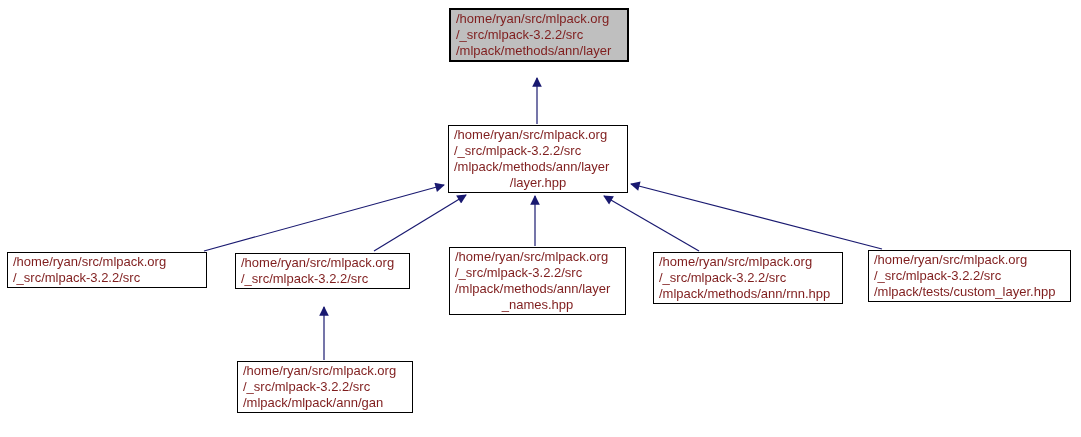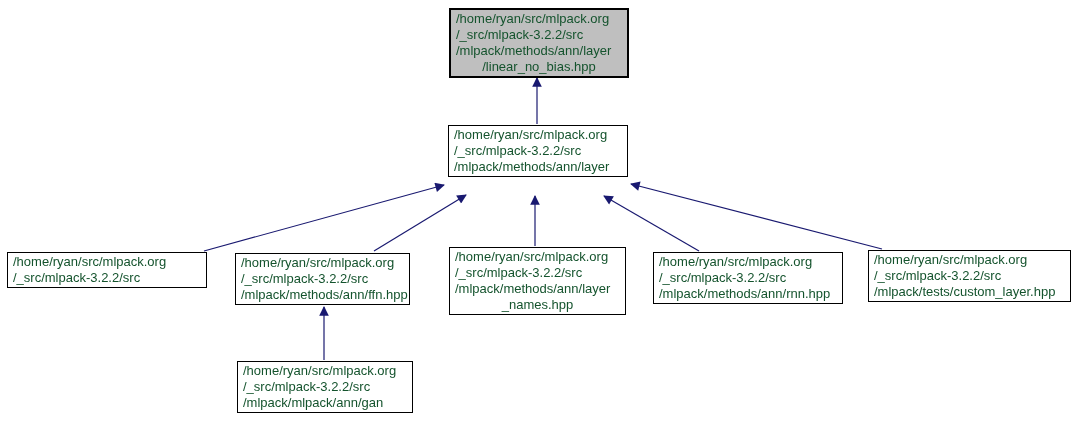--- a/index.html
+++ b/index.html
@@ -2,21 +2,21 @@
 <html style="--arrow: #191970; --fill: #ffffff; --border: #000000; --highlight: #bfbfbf;"><head>
 <meta charset="utf-8">
 <style>
   html,body{margin:0;padding:0;background:#ffffff;}
   .stage{
     position:relative;
     width:1081px;height:437px;
     background:#ffffff;
     font-family:"Liberation Sans","DejaVu Sans",sans-serif;
     font-size:13px;
-    color:#14532d;
+    color:#7f1d1d;
     overflow:hidden;
   }
   svg.edges{position:absolute;left:0;top:0;width:1081px;height:437px;}
   .edge{stroke:var(--arrow,#191970);stroke-width:1.2;fill:none;}
   .arrowhead{fill:var(--arrow,#191970);}
   .node{
     position:absolute;
     box-sizing:border-box;
     background:var(--fill,#ffffff);
     border:1px solid var(--border,#000000);
@@ -52,38 +52,37 @@
     <line class="edge" x1="535" y1="246" x2="535" y2="196" marker-end="url(#arrow)"></line>
     <line class="edge" x1="699" y1="251" x2="604" y2="196" marker-end="url(#arrow)"></line>
     <line class="edge" x1="882" y1="249" x2="631" y2="184" marker-end="url(#arrow)"></line>
     <line class="edge" x1="324" y1="360" x2="324" y2="307" marker-end="url(#arrow)"></line>
   </svg>
 
   <div class="node highlight" style="left:449px;top:8px;width:180px;">
     <div class="ln">/home/ryan/src/mlpack.org</div>
     <div class="ln">/_src/mlpack-3.2.2/src</div>
     <div class="ln">/mlpack/methods/ann/layer</div>
-    <div class="ln center">/linear_no_bias.hpp</div>
   </div>
 
   <div class="node" style="left:448px;top:125px;width:180px;">
     <div class="ln">/home/ryan/src/mlpack.org</div>
     <div class="ln">/_src/mlpack-3.2.2/src</div>
     <div class="ln">/mlpack/methods/ann/layer</div>
+    <div class="ln center">/layer.hpp</div>
   </div>
 
   <div class="node" style="left:7px;top:252px;width:200px;">
     <div class="ln">/home/ryan/src/mlpack.org</div>
     <div class="ln">/_src/mlpack-3.2.2/src</div>
   </div>
 
   <div class="node" style="left:235px;top:253px;width:175px;">
     <div class="ln">/home/ryan/src/mlpack.org</div>
     <div class="ln">/_src/mlpack-3.2.2/src</div>
-    <div class="ln">/mlpack/methods/ann/ffn.hpp</div>
   </div>
 
   <div class="node" style="left:449px;top:247px;width:177px;">
     <div class="ln">/home/ryan/src/mlpack.org</div>
     <div class="ln">/_src/mlpack-3.2.2/src</div>
     <div class="ln">/mlpack/methods/ann/layer</div>
     <div class="ln center">_names.hpp</div>
   </div>
 
   <div class="node" style="left:653px;top:252px;width:190px;">

